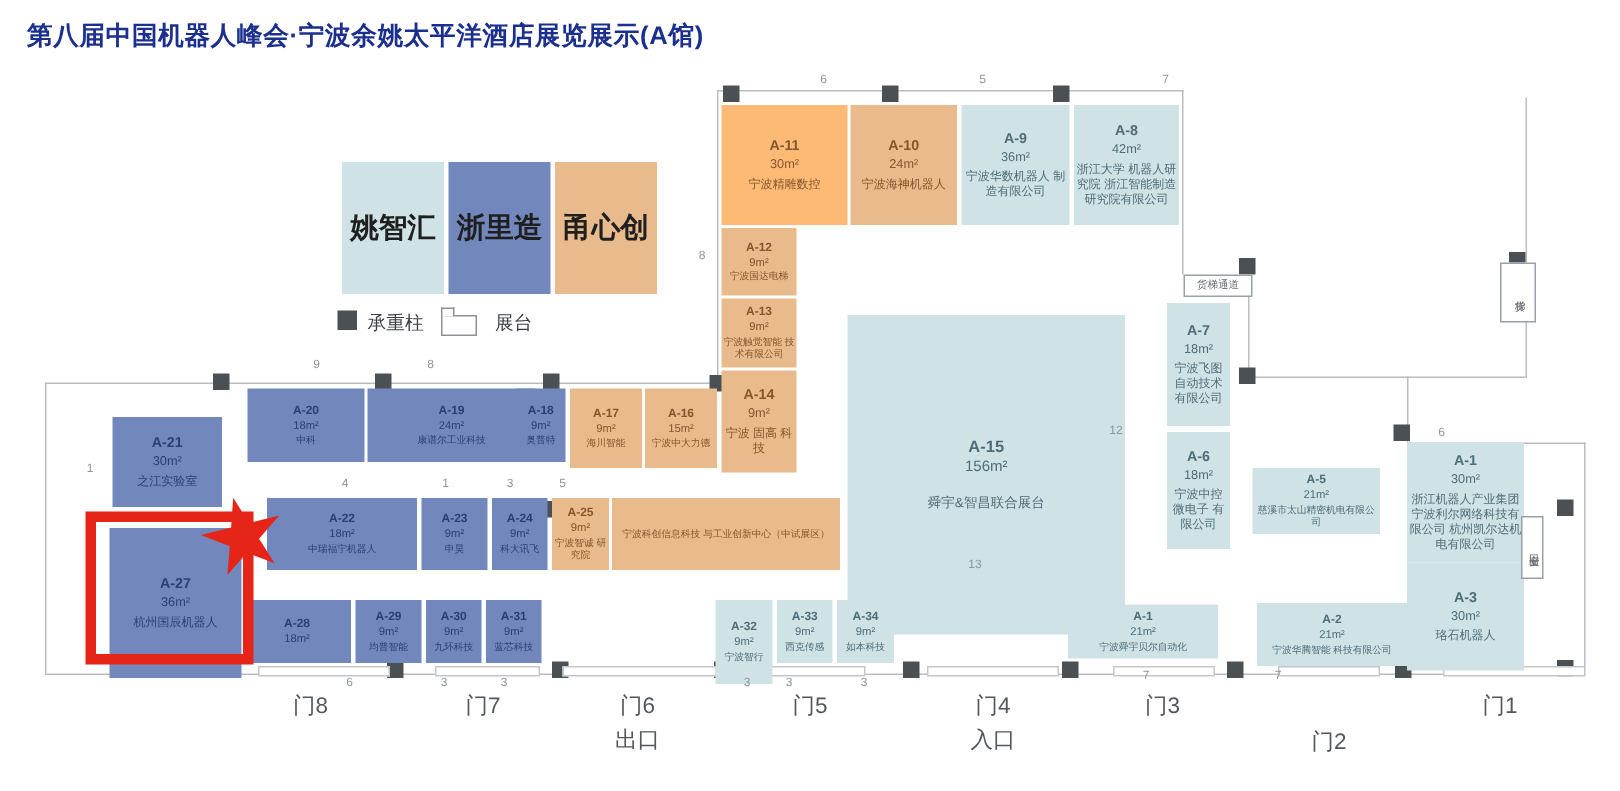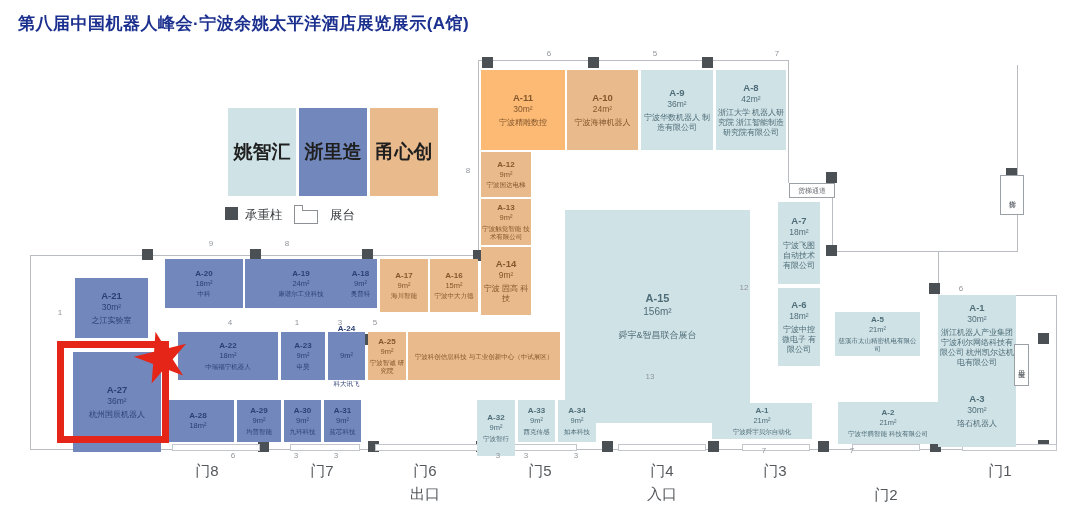--- a/index.html
+++ b/index.html
@@ -164,21 +164,21 @@
       <div class="booth sm" style="left: 178px; top: 332px; width: 100px; height: 48px; background: rgb(114, 136, 189); color: rgb(44, 63, 116);">
         <div class="bid">A-22</div>
         <div class="bsize">18m²</div>
         <div class="bco">中瑞福宁机器人</div>
       </div>
       <div class="booth sm" style="left: 281px; top: 332px; width: 44px; height: 48px; background: rgb(114, 136, 189); color: rgb(44, 63, 116);">
         <div class="bid">A-23</div>
         <div class="bsize">9m²</div>
         <div class="bco">申昊</div>
       </div>
-      <div class="booth sm" style="left: 328px; top: 332px; width: 37px; height: 48px; background: rgb(114, 136, 189); color: rgb(44, 63, 116); gap: 17px;">
+      <div class="booth sm" style="left: 328px; top: 332px; width: 37px; height: 48px; background: rgb(114, 136, 189); color: rgb(44, 63, 116);">
         <div class="bid">A-24</div>
         <div class="bsize">9m²</div>
         <div class="bco">科大讯飞</div>
       </div>
       <div class="booth sm" style="left: 368px; top: 332px; width: 38px; height: 48px; background: rgb(233, 186, 139); color: rgb(131, 87, 46);">
         <div class="bid">A-25</div>
         <div class="bsize">9m²</div>
         <div class="bco">宁波智诚 研究院</div>
       </div>
       <div class="booth sm" style="left: 408px; top: 332px; width: 152px; height: 48px; background: rgb(233, 186, 139); color: rgb(131, 87, 46);">

